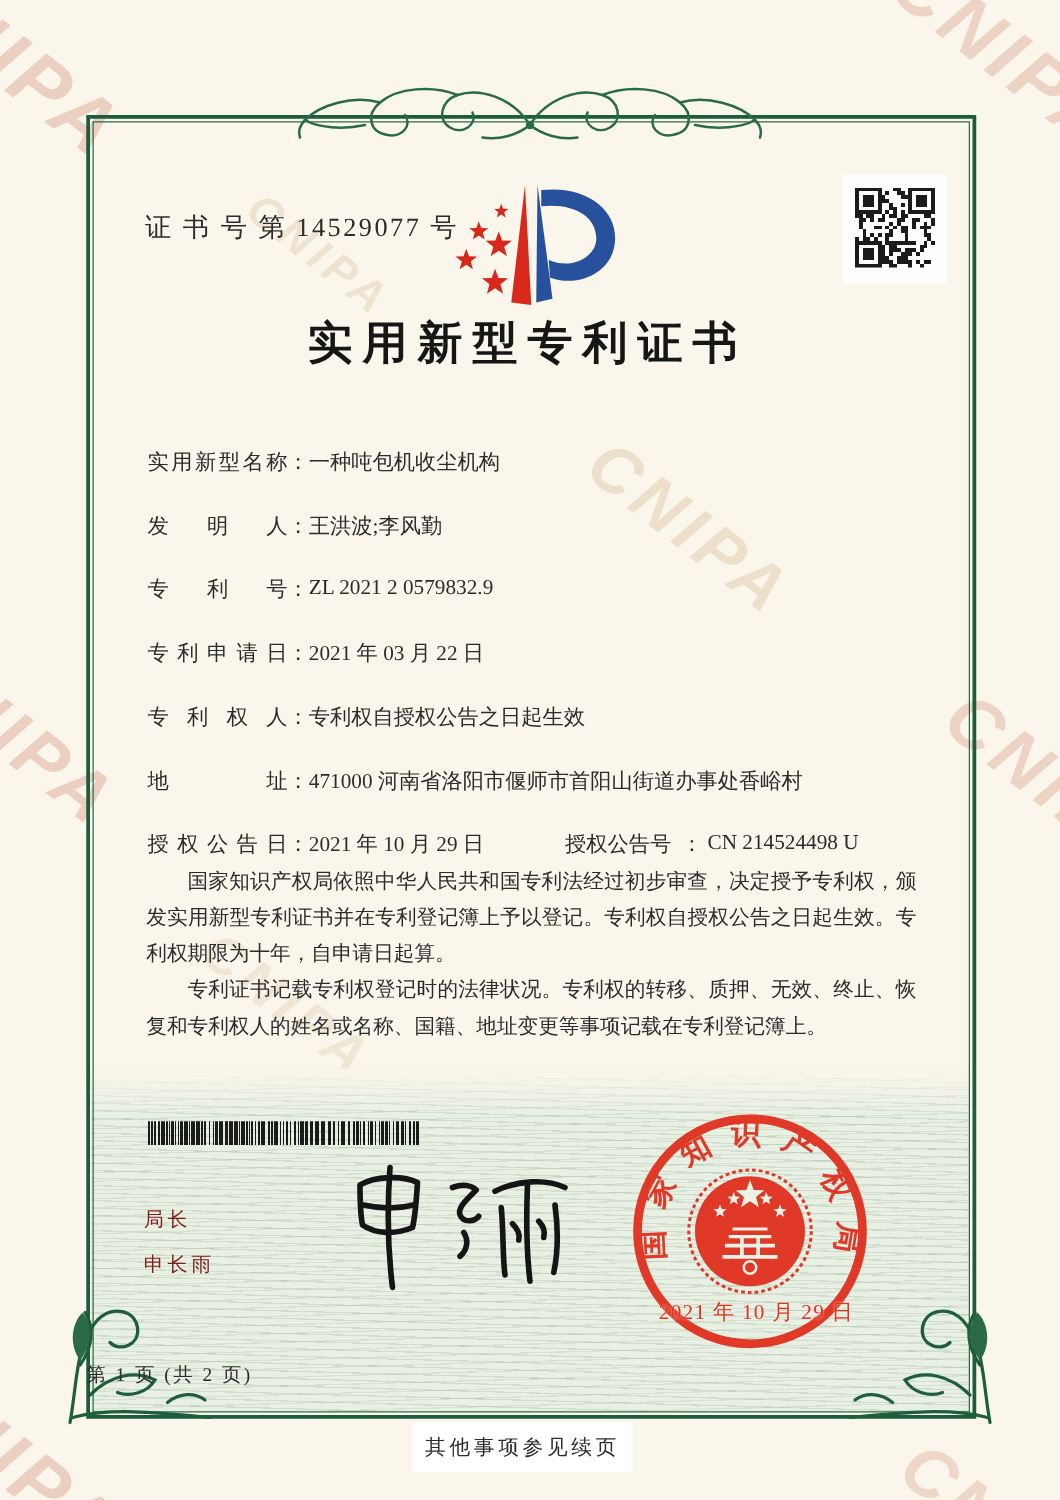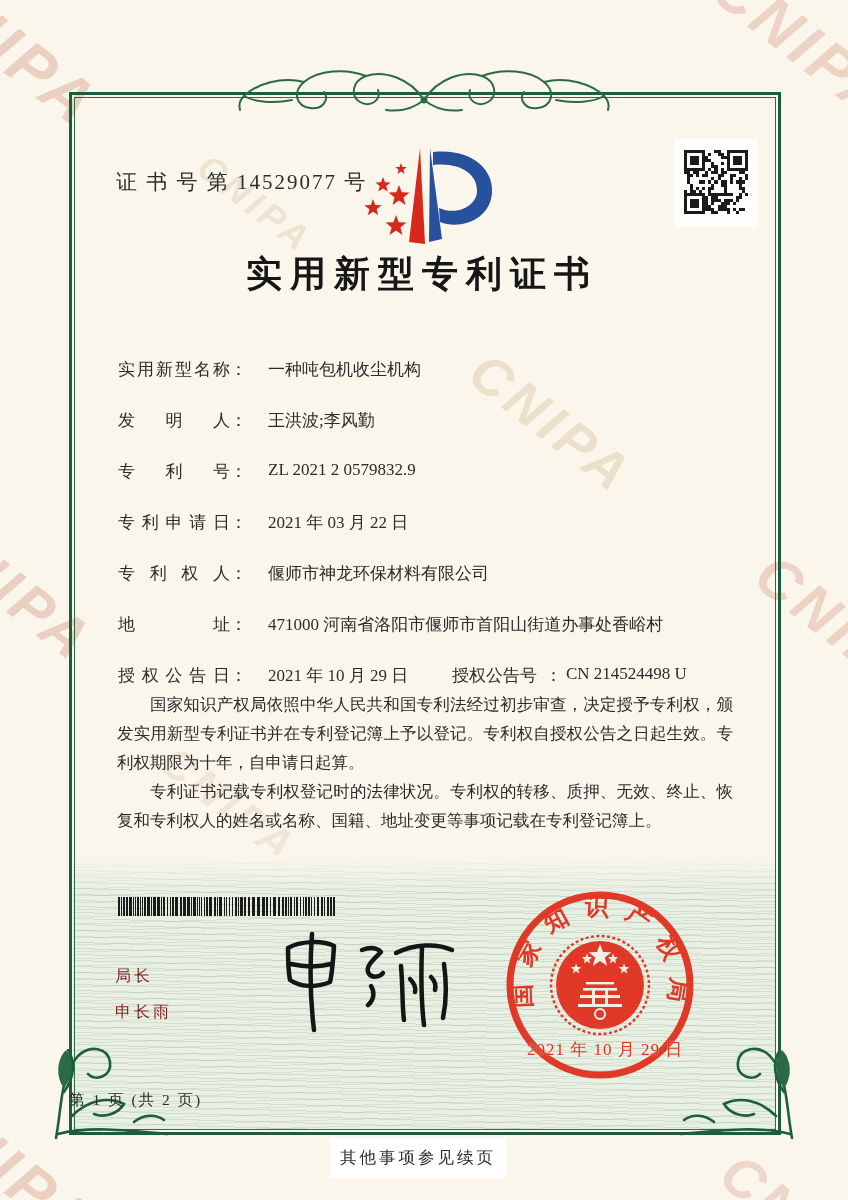--- a/index.html
+++ b/index.html
@@ -27,21 +27,21 @@
   #certno{left:116px;top:168px;font-size:21px;letter-spacing:2px;}
   #qrpatch{left:674px;top:139px;width:84px;height:88px;background:#fffdfb;z-index:6;}
   #qr{position:absolute;left:684px;top:150px;z-index:7;}
   #logo{left:336px;top:138px;z-index:7;}
   #title{left:69px;top:250px;width:706px;text-align:center;font-size:36px;font-weight:700;
          letter-spacing:8px;color:#161616;}
   .row{left:0;width:848px;height:26px;font-size:17px;padding-left:12px;}
   .flabel{position:absolute;left:118px;width:112px;display:inline-block;
           text-align:justify;text-align-last:justify;-moz-text-align-last:justify;text-justify:inter-character;}
   .fcolon{position:absolute;left:230px;}
-  .fvalue{position:absolute;left:268px;white-space:nowrap;}
+  .fvalue{position:absolute;left:247px;white-space:nowrap;}
   .flabel2{position:absolute;left:452px;}
   .fcolon2{position:absolute;left:545px;}
   .fvalue2{position:absolute;left:566px;white-space:nowrap;}
   #paras{left:117px;top:690px;width:616px;font-size:16.5px;line-height:29px;text-align:justify;}
   #paras p{margin:0;text-indent:2em;}
   #barcode{left:118px;top:897px;z-index:7;}
   .signer{left:115px;font-size:16px;font-family:"Liberation Sans","DejaVu Sans",sans-serif;
           letter-spacing:3px;color:#7f1d1d;}
   #signature{left:250px;top:922px;z-index:7;}
   #seal{left:500px;top:882px;z-index:8;}
@@ -366,21 +366,21 @@
       <span class="fvalue">ZL 2021 2 0579832.9</span>
   </div>
   <div class="ct row" style="top:511px">
     <span class="flabel">专利申请日</span>
       <span class="fcolon">：</span>
       <span class="fvalue">2021 年 03 月 22 日</span>
   </div>
   <div class="ct row" style="top:562px">
     <span class="flabel">专利权人</span>
       <span class="fcolon">：</span>
-      <span class="fvalue">偃师市神龙环保材料有限公司</span>
+      <span class="fvalue">专利权自授权公告之日起生效</span>
   </div>
   <div class="ct row" style="top:613px">
     <span class="flabel">地址</span>
       <span class="fcolon">：</span>
       <span class="fvalue">471000 河南省洛阳市偃师市首阳山街道办事处香峪村</span>
   </div>
   <div class="ct row" style="top:664px">
     <span class="flabel">授权公告日</span>
       <span class="fcolon">：</span>
       <span class="fvalue">2021 年 10 月 29 日</span>

